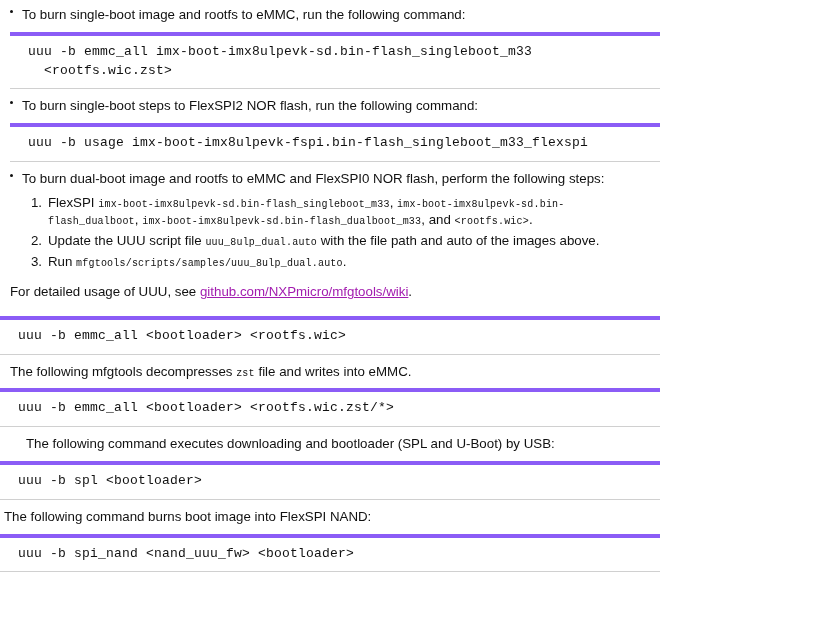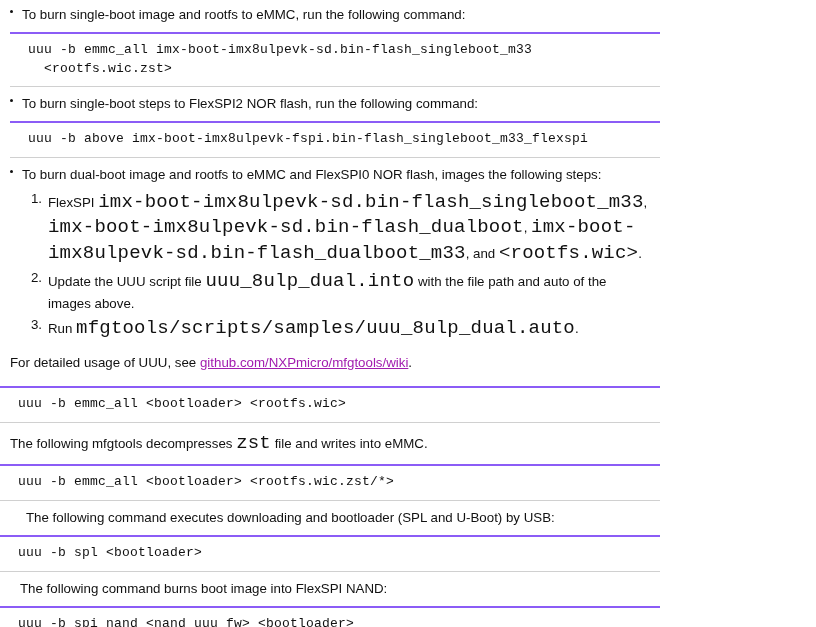--- a/index.html
+++ b/index.html
@@ -40,30 +40,30 @@
     background: #111;
     border-radius: 50%;
   }
   .para {
     margin: 0;
     padding: 2px 8px 2px 0;
     line-height: 1.33;
   }
   .mono {
     font-family: "Liberation Mono", monospace;
-    font-size: 19px;
+    font-size: 10px;
     letter-spacing: 0.2px;
   }
   
   .code {
     font-family: "Liberation Mono", monospace;
     font-size: 13px;
     letter-spacing: 0.2px;
     color: #111;
-    border-top: 2px solid #8b5cf6;
+    border-top: 4px solid #8b5cf6;
     border-bottom: 1px solid #d0d0d0;
     padding: 7px 0 8px 18px;
     margin: 6px 0 6px 0;
     line-height: 1.45;
     white-space: pre-wrap;
     word-break: break-word;
   }
   .code.indent-bullet {
     margin-left: 10px;
     padding-left: 18px;
@@ -110,39 +110,39 @@
     <li class="bullet-block">
       <span class="bullet-dot"></span>
       <div class="para">To burn single-boot image and rootfs to eMMC, run the following command:</div>
     </li>
     <div class="code indent-bullet"><span>uuu -b emmc_all imx-boot-imx8ulpevk-sd.bin-flash_singleboot_m33</span><span class="cont">&lt;rootfs.wic.zst&gt;</span></div>
 
     <li class="bullet-block">
       <span class="bullet-dot"></span>
       <div class="para">To burn single-boot steps to FlexSPI2 NOR flash, run the following command:</div>
     </li>
-    <div class="code indent-bullet"><span>uuu -b above imx-boot-imx8ulpevk-fspi.bin-flash_singleboot_m33_flexspi</span></div>
+    <div class="code indent-bullet"><span>uuu -b usage imx-boot-imx8ulpevk-fspi.bin-flash_singleboot_m33_flexspi</span></div>
 
     <li class="bullet-block">
       <span class="bullet-dot"></span>
-      <div class="para">To burn dual-boot image and rootfs to eMMC and FlexSPI0 NOR flash, images the following steps:</div>
+      <div class="para">To burn dual-boot image and rootfs to eMMC and FlexSPI0 NOR flash, perform the following steps:</div>
     </li>
   </ul>
 
   <ol class="steps">
     <li>
       <span class="num">1.</span>
       <span>
         <span>FlexSPI </span><span class="mono">imx-boot-imx8ulpevk-sd.bin-flash_singleboot_m33</span><span>, </span><span class="mono">imx-boot-imx8ulpevk-sd.bin-flash_dualboot</span><span>, </span><span class="mono">imx-boot-imx8ulpevk-sd.bin-flash_dualboot_m33</span><span>, and </span><span class="mono">&lt;rootfs.wic&gt;</span><span>.</span>
       </span>
     </li>
     <li>
       <span class="num">2.</span>
       <span>
-        <span>Update the UUU script file </span><span class="mono">uuu_8ulp_dual.into</span><span> with the file path and auto of the images above.</span>
+        <span>Update the UUU script file </span><span class="mono">uuu_8ulp_dual.auto</span><span> with the file path and auto of the images above.</span>
       </span>
     </li>
     <li>
       <span class="num">3.</span>
       <span>
         <span>Run </span><span class="mono">mfgtools/scripts/samples/uuu_8ulp_dual.auto</span><span>.</span>
       </span>
     </li>
   </ol>
 
@@ -162,19 +162,19 @@
   </div>
 
   <div class="code">uuu -b emmc_all &lt;bootloader&gt; &lt;rootfs.wic.zst/*&gt;</div>
 
   <div class="para" style="padding-left:26px;">
     <span>The following command executes downloading and bootloader (SPL and U-Boot) by USB:</span>
   </div>
 
   <div class="code">uuu -b spl &lt;bootloader&gt;</div>
 
-  <div class="para" style="padding-left:20px;">
+  <div class="para" style="padding-left:4px;">
     <span>The following command burns boot image into FlexSPI NAND:</span>
   </div>
 
   <div class="code">uuu -b spi_nand &lt;nand_uuu_fw&gt; &lt;bootloader&gt;</div>
 
 </div>
 
 </body></html>

